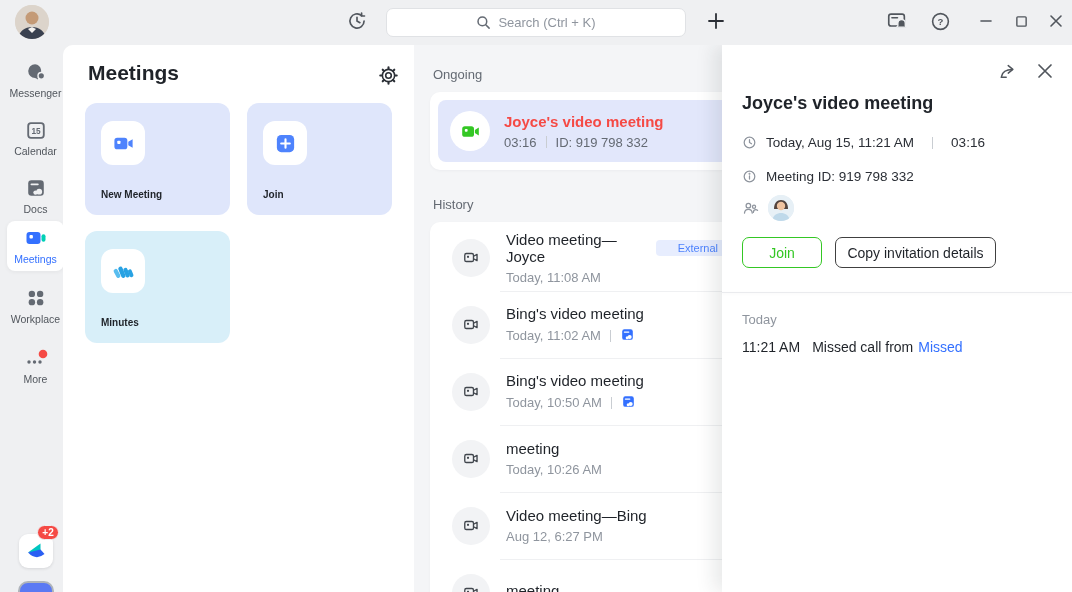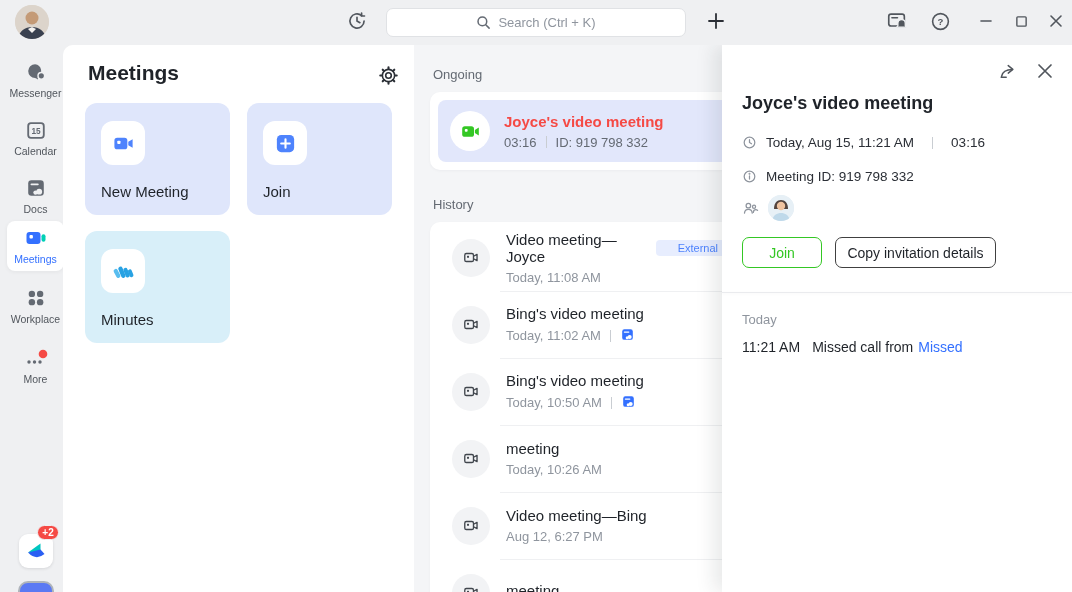--- a/index.html
+++ b/index.html
@@ -40,21 +40,21 @@
   
   .meetings-panel { position:absolute; left:0; top:0; bottom:0; width:351px; background:#FFFFFF; }
   .mp-title { position:absolute; left:25px; top:16px; font-size:21px; font-weight:700; color:#1F2329; }
   .mp-gear { position:absolute; left:312px; top:17px; width:26px; height:26px; background:none; border:none; cursor:pointer; display:flex; align-items:center; justify-content:center; }
   .cards { position:absolute; left:22px; top:58px; width:315px; display:grid; grid-template-columns:145px 145px; grid-auto-rows:112px; column-gap:17px; row-gap:16px; }
   .card { position:relative; border-radius:12px; cursor:pointer; }
   .card-blue { background:#DFE6FB; }
   .card-peach { background:#FBE9D3; }
   .card-cyan { background:#D8EFF9; }
   .tile { position:absolute; left:16px; top:18px; width:44px; height:44px; background:#FFFFFF; border-radius:12px; display:flex; align-items:center; justify-content:center; }
-  .card-label { position:absolute; left:16px; bottom:15px; font-size:15px; font-weight:400; color:#1F2329; }
+  .card-label { position:absolute; left:16px; bottom:15px; font-size:10px; font-weight:700; color:#1F2329; }
 
   
   .middle { position:absolute; left:351px; top:0; bottom:0; width:308px; }
   .sec-label { position:absolute; left:19px; font-size:13px; color:#646A73; }
   .lbl-ongoing { top:22px; }
   .lbl-history { top:152px; }
   .ongoing-card { position:absolute; left:16px; top:47px; width:310px; height:78px; background:#FFFFFF; border-radius:10px; padding:8px; cursor:pointer; box-shadow:0 1px 3px rgba(31,35,41,.04); }
   .ongoing-inner { width:100%; height:100%; background:#E2E7FB; border-radius:8px; display:flex; align-items:center; gap:14px; padding:0 12px; }
   .g-circle { width:40px; height:40px; border-radius:50%; background:#FFFFFF; display:flex; align-items:center; justify-content:center; flex:0 0 auto; }
   .og-title { font-size:15px; font-weight:600; color:#F54A45; margin-bottom:5px; }

